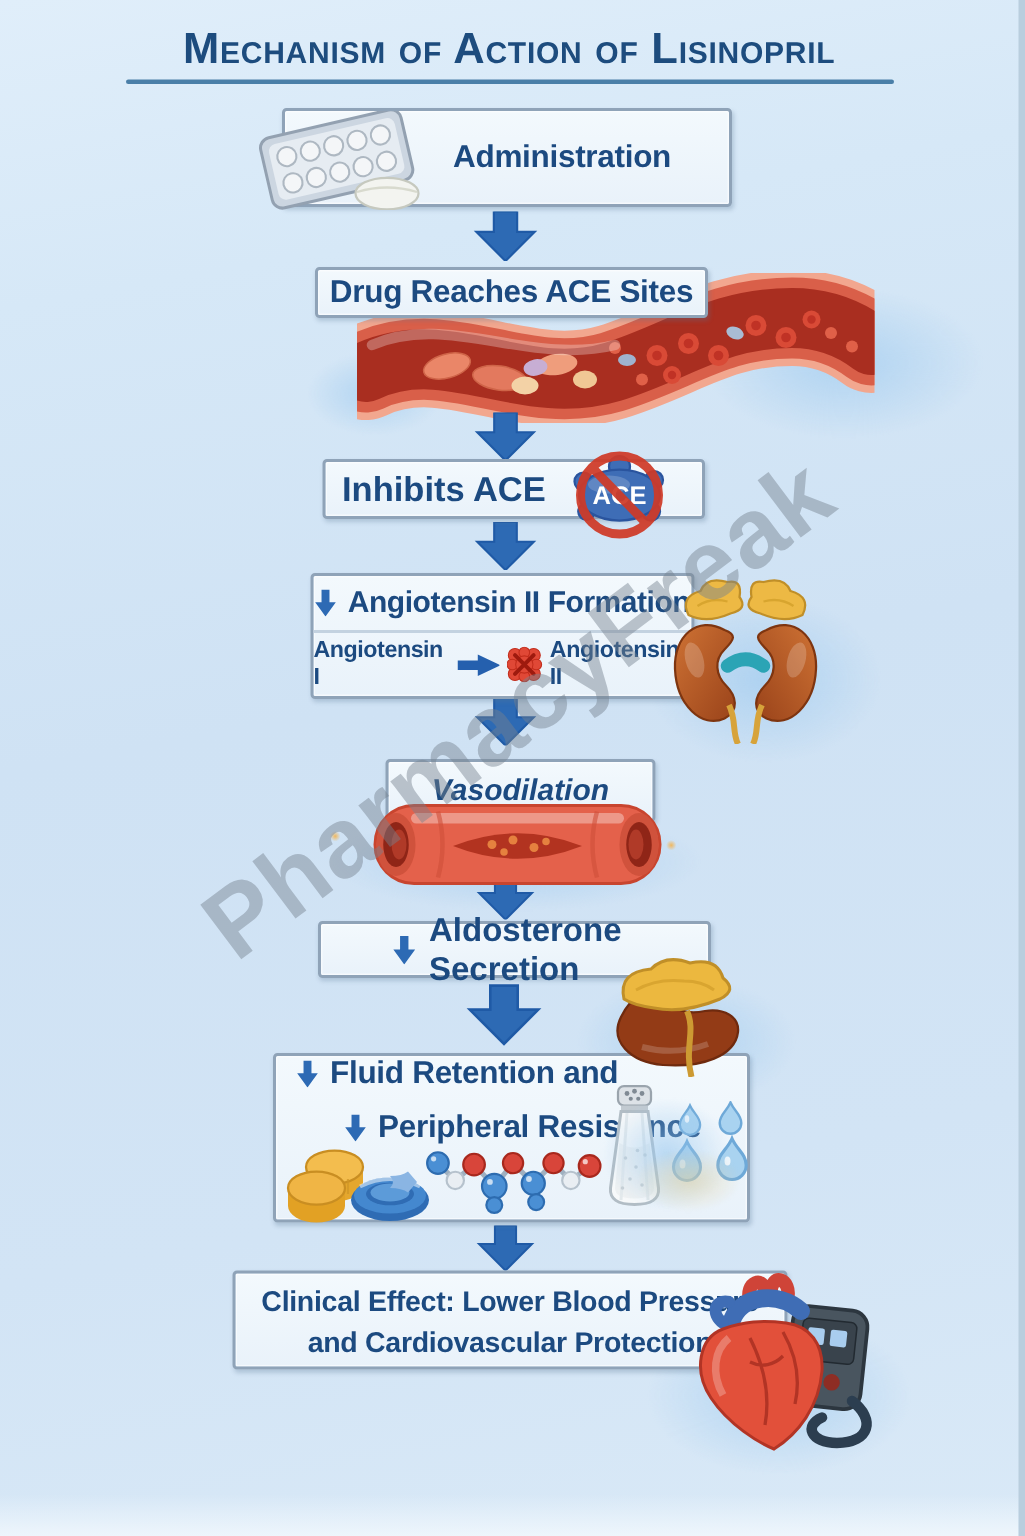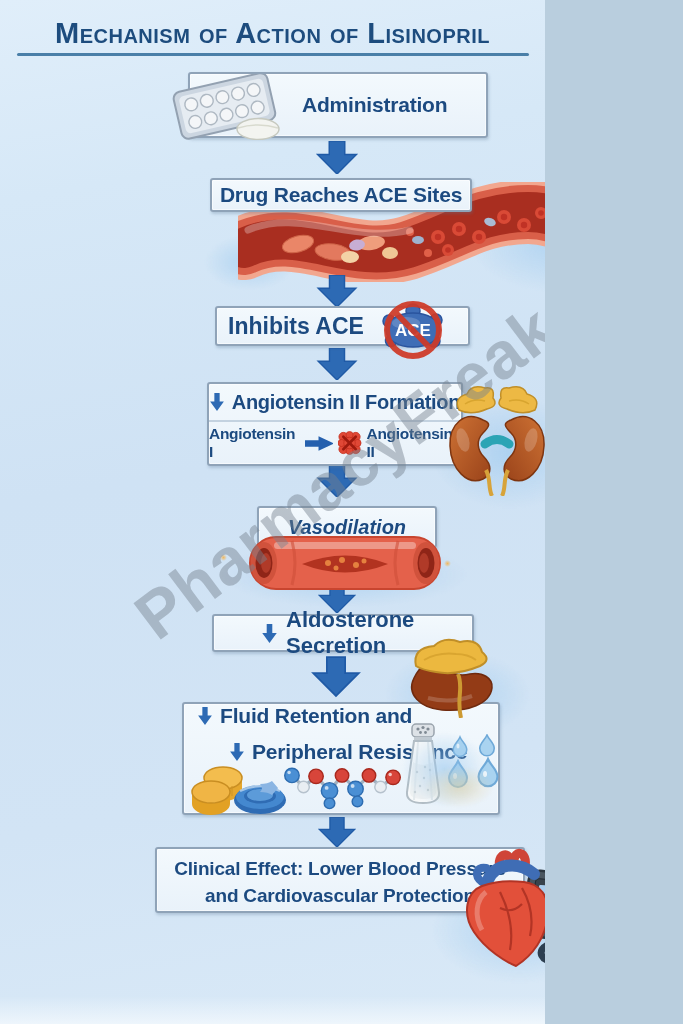--- a/index.html
+++ b/index.html
@@ -1,17 +1,17 @@
 <!DOCTYPE html>
 <html><head>
 <meta charset="utf-8">
 <style>
   html,body{margin:0;padding:0;background:#b9cede;}
   .stage{
-    position:relative;width:545px;height:1024px;overflow:hidden;
+    position:relative;width:679px;height:1024px;overflow:hidden;
     font-family:"Liberation Sans",sans-serif;
     background:linear-gradient(170deg,#e0eefa 0%,#d6e8f7 18%,#cfe2f4 45%,#d2e4f5 75%,#d9e9f7 100%);
   }
   
   .blob{position:absolute;z-index:1;border-radius:50%;
     background:radial-gradient(closest-side,rgba(152,199,238,.60),rgba(152,199,238,0));
     filter:blur(1px);}
   .blob.tan{background:radial-gradient(closest-side,rgba(224,207,158,.55),rgba(224,207,158,0));}
   .bottom-fade{position:absolute;z-index:2;left:0;right:0;bottom:0;height:28px;
     background:linear-gradient(180deg,rgba(255,255,255,0),rgba(250,253,255,.65));}

